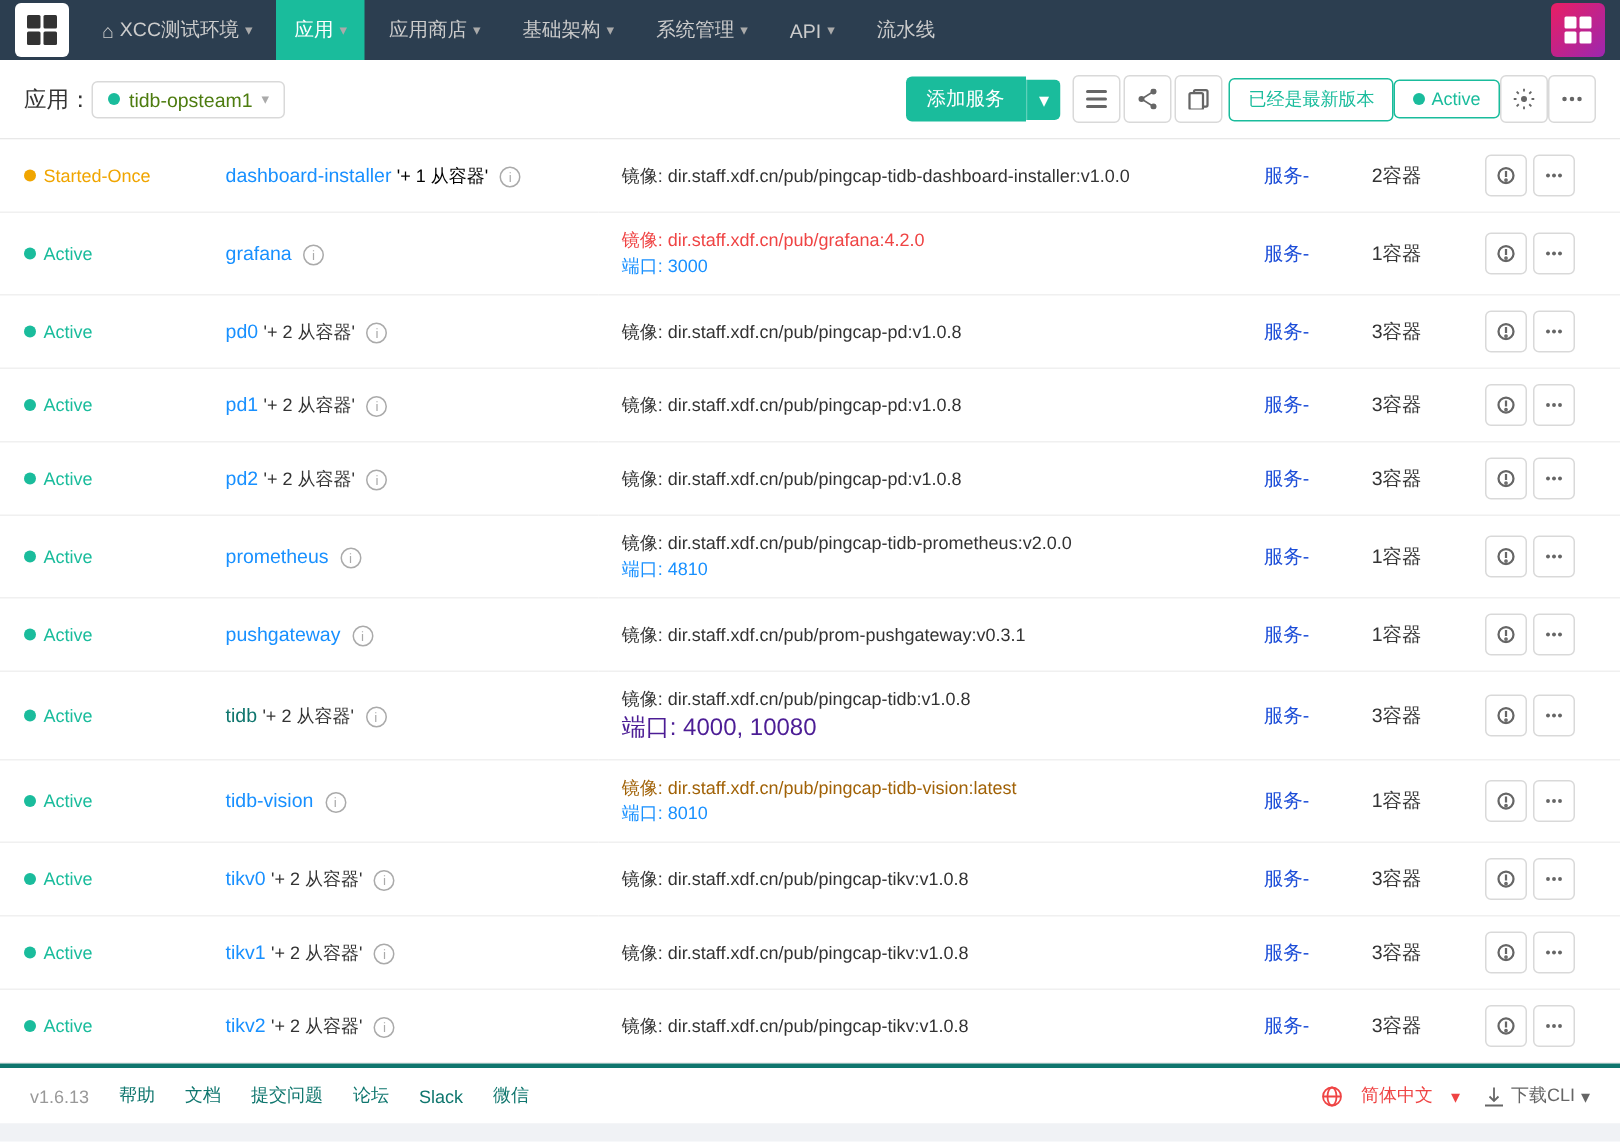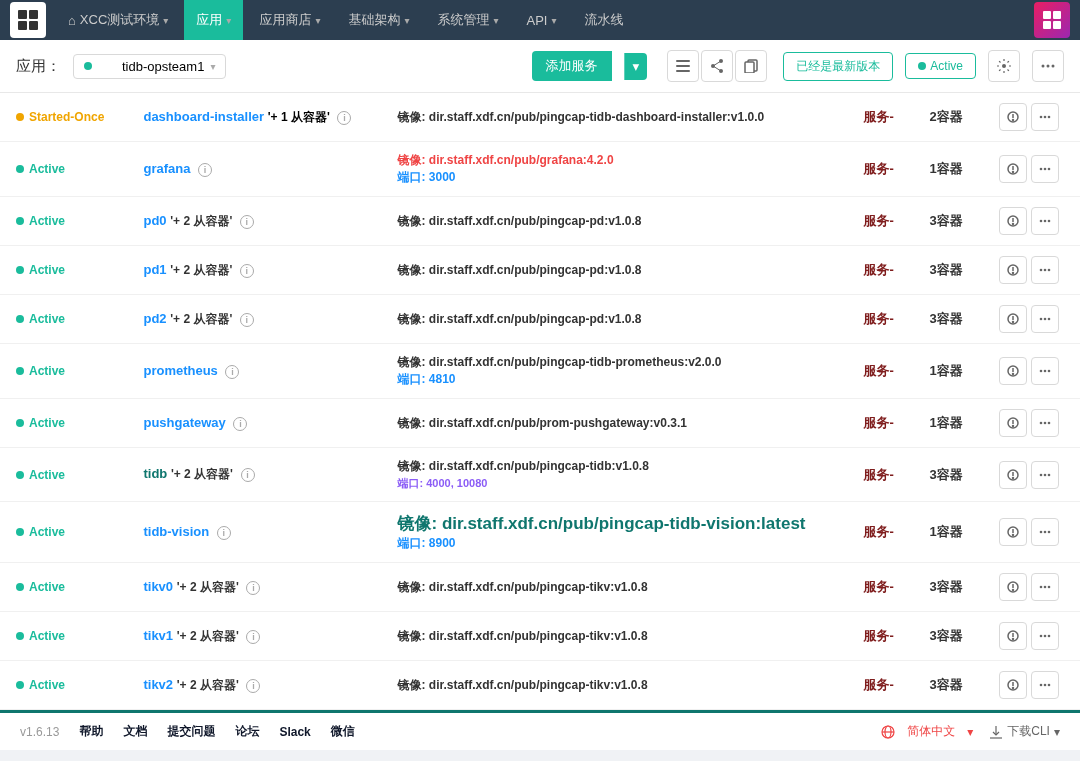--- a/index.html
+++ b/index.html
@@ -9,25 +9,25 @@
     .top-nav { background: #2c3e50; height: 40px; display: flex; align-items: center; padding: 0 10px; gap: 4px; }
     .top-nav .brand { width: 36px; height: 36px; background: #fff; border-radius: 4px; display: flex; align-items: center; justify-content: center; margin-right: 6px; }
     .top-nav .brand svg { width: 24px; height: 24px; }
     .nav-item { color: #ccc; padding: 0 12px; height: 40px; display: flex; align-items: center; cursor: pointer; font-size: 13px; gap: 4px; white-space: nowrap; }
     .nav-item.active-nav { background: #1abc9c; color: #fff; }
     .nav-item .arrow { font-size: 10px; color: #aaa; }
     .nav-spacer { flex: 1; }
     .top-nav .logo-right { width: 36px; height: 36px; background: linear-gradient(135deg, #e91e63, #9c27b0); border-radius: 4px; display: flex; align-items: center; justify-content: center; }
 
     
-    .app-bar { background: #fff; padding: 10px 16px; display: flex; align-items: center; gap: 12px; border-bottom: 1px solid #e8e8e8; }
+    .app-bar { background: #fff; padding: 10px 16px; display: flex; align-items: center; gap: 0; border-bottom: 1px solid #e8e8e8; }
     .app-bar .app-label { font-size: 15px; font-weight: 500; color: #333; }
     .app-selector { display: flex; align-items: center; border: 1px solid #d9d9d9; border-radius: 4px; padding: 4px 10px; gap: 6px; cursor: pointer; background: #fff; }
     .app-selector .dot { width: 8px; height: 8px; border-radius: 50%; background: #1abc9c; }
-    .app-selector .name { font-size: 13px; color: #000000; margin-left: 24px; }
+    .app-selector .name { font-size: 13px; color: #4d7c0f; }
     .app-selector .caret { color: #aaa; font-size: 10px; }
     .app-bar-spacer { flex: 1; }
     .btn-add { background: #1abc9c; color: #fff; border: none; border-radius: 4px 0 0 4px; padding: 6px 14px; cursor: pointer; font-size: 13px; }
     .btn-add-caret { background: #1abc9c; color: #fff; border: none; border-left: 1px solid rgba(255,255,255,0.3); border-radius: 0 4px 4px 0; padding: 6px 8px; cursor: pointer; }
     .toolbar-icons { display: flex; gap: 2px; margin-left: 8px; }
     .toolbar-icon-btn { width: 32px; height: 32px; border: 1px solid #d9d9d9; background: #fff; border-radius: 4px; cursor: pointer; display: flex; align-items: center; justify-content: center; color: #666; }
     .btn-latest { background: #fff; border: 1px solid #1abc9c; color: #1abc9c; border-radius: 4px; padding: 5px 12px; cursor: pointer; font-size: 12px; margin-left: 4px; }
     .btn-active { background: #fff; border: 1px solid #1abc9c; color: #1abc9c; border-radius: 4px; padding: 5px 12px; cursor: pointer; font-size: 12px; display: flex; align-items: center; gap: 4px; }
     .btn-active .dot-active { width: 8px; height: 8px; border-radius: 50%; background: #1abc9c; }
     .btn-settings { width: 32px; height: 32px; border: 1px solid #d9d9d9; background: #fff; border-radius: 4px; cursor: pointer; display: flex; align-items: center; justify-content: center; color: #666; }
@@ -39,35 +39,35 @@
     tbody tr { border-bottom: 1px solid #f0f0f0; }
     td { padding: 10px 16px; font-size: 13px; vertical-align: middle; }
     .status-cell { display: flex; align-items: center; gap: 5px; white-space: nowrap; }
     .status-dot { width: 8px; height: 8px; border-radius: 50%; flex-shrink: 0; }
     .status-active { background: #1abc9c; }
     .status-started { background: #f0a500; }
     .status-text-active { color: #1abc9c; font-size: 12px; }
     .status-text-started { color: #f0a500; font-size: 12px; }
     .service-name { color: #1890ff; cursor: pointer; }
     .info-icon { display: inline-flex; width: 14px; height: 14px; border-radius: 50%; border: 1px solid #aaa; align-items: center; justify-content: center; font-size: 9px; color: #aaa; cursor: pointer; margin-left: 4px; }
-    .type-text { color: #7f1d1d; }
+    .type-text { color: #1d4ed8; }
     .container-text { color: #333; }
     .row-actions { display: flex; align-items: center; gap: 4px; }
     .action-btn { width: 28px; height: 28px; border: 1px solid #d9d9d9; background: #fff; border-radius: 4px; cursor: pointer; display: flex; align-items: center; justify-content: center; color: #666; }
 
     
     .footer { background: #fff; border-top: 3px solid #0f766e; padding: 10px 20px; display: flex; align-items: center; gap: 20px; font-size: 12px; color: #666; }
     .footer .version { color: #999; }
-    .footer-link { color: #0f172a; cursor: pointer; font-weight: bold; }
+    .footer-link { color: #0f766e; cursor: pointer; }
     .footer-spacer { flex: 1; }
     .footer-right { display: flex; align-items: center; gap: 16px; }
     .footer-lang { display: flex; align-items: center; gap: 12px; cursor: pointer; color: #ef4444; }
     .footer-download { display: flex; align-items: center; gap: 4px; cursor: pointer; color: #666; }
 
-    .main-content { min-height: 560px; font-weight: bold; }
+    .main-content { min-height: 560px; }
   </style>
 </head>
 <body>
 
 <nav class="top-nav">
   <div class="brand">
     <svg viewBox="0 0 24 24" fill="none">
       <rect x="2" y="2" width="9" height="9" fill="#333" rx="1"></rect>
       <rect x="13" y="2" width="9" height="9" fill="#333" rx="1"></rect>
       <rect x="2" y="13" width="9" height="9" fill="#333" rx="1"></rect>
@@ -406,21 +406,21 @@
     <td>
       <div class="status-cell">
         <div class="status-dot status-active"></div>
         <span class="status-text-active">Active</span>
       </div>
     </td>
     <td>
       <a class="service-name" href="#" style="text-decoration:none;color:#0f766e">tidb</a> <span style="color:#333;font-size:12px">'+ 2 从容器'</span>
       <span class="info-icon">i</span>
     </td>
-    <td><span style="color:#333;font-size:12px">镜像: dir.staff.xdf.cn/pub/pingcap-tidb:v1.0.8</span><br><a href="#" style="color:#8b5cf6;font-size:11px;text-decoration:none">端口: 4000, 10080</a></td>
+    <td><span style="color:#333;font-size:12px">镜像: dir.staff.xdf.cn/pub/pingcap-tidb:v1.0.8</span><br><a href="#" style="color:#4c1d95;font-size:16px;text-decoration:none">端口: 4000, 10080</a></td>
     <td><span class="type-text">服务-</span></td>
     <td><span class="container-text">3容器</span></td>
     <td>
       <div class="row-actions">
         <button class="action-btn">
           <svg width="12" height="12" viewBox="0 0 12 12" fill="none" stroke="currentColor" stroke-width="1.5">
             <circle cx="6" cy="6" r="5"></circle>
             <line x1="6" y1="3" x2="6" y2="7"></line>
             <circle cx="6" cy="9" r="0.5" fill="currentColor"></circle>
           </svg>
@@ -439,21 +439,21 @@
     <td>
       <div class="status-cell">
         <div class="status-dot status-active"></div>
         <span class="status-text-active">Active</span>
       </div>
     </td>
     <td>
       <a class="service-name" href="#" style="text-decoration:none;color:#1890ff">tidb-vision</a>
       <span class="info-icon">i</span>
     </td>
-    <td><span style="color:#0f766e;font-size:17px">镜像: dir.staff.xdf.cn/pub/pingcap-tidb-vision:latest</span><br><a href="#" style="color:#1890ff;font-size:12px;text-decoration:none">端口: 8900</a></td>
+    <td><span style="color:#a16207;font-size:12px">镜像: dir.staff.xdf.cn/pub/pingcap-tidb-vision:latest</span><br><a href="#" style="color:#1890ff;font-size:12px;text-decoration:none">端口: 8010</a></td>
     <td><span class="type-text">服务-</span></td>
     <td><span class="container-text">1容器</span></td>
     <td>
       <div class="row-actions">
         <button class="action-btn">
           <svg width="12" height="12" viewBox="0 0 12 12" fill="none" stroke="currentColor" stroke-width="1.5">
             <circle cx="6" cy="6" r="5"></circle>
             <line x1="6" y1="3" x2="6" y2="7"></line>
             <circle cx="6" cy="9" r="0.5" fill="currentColor"></circle>
           </svg>

